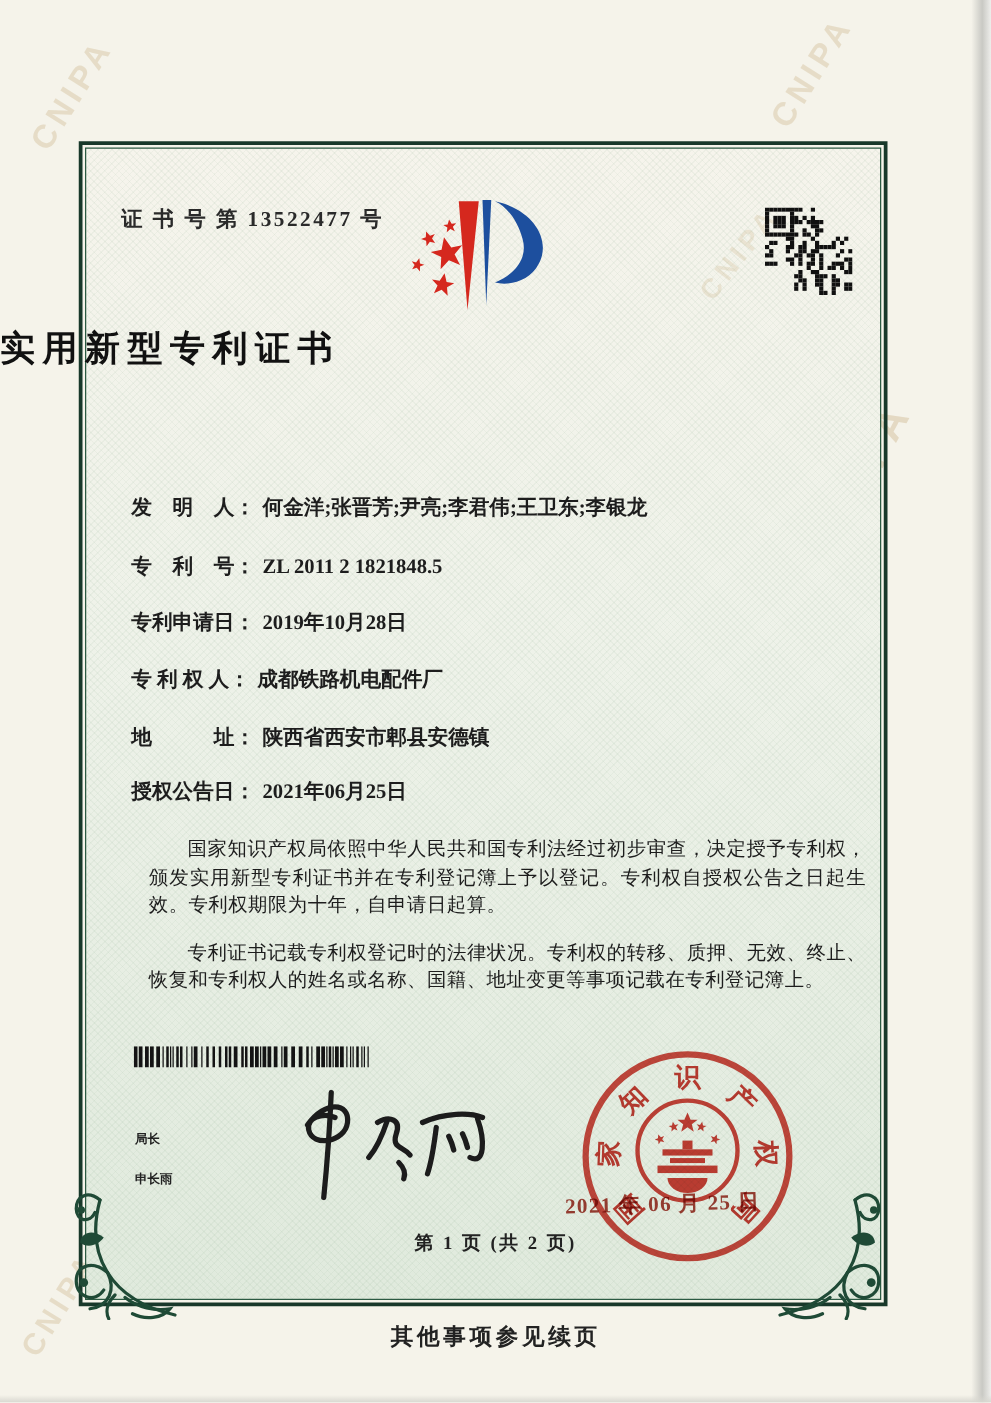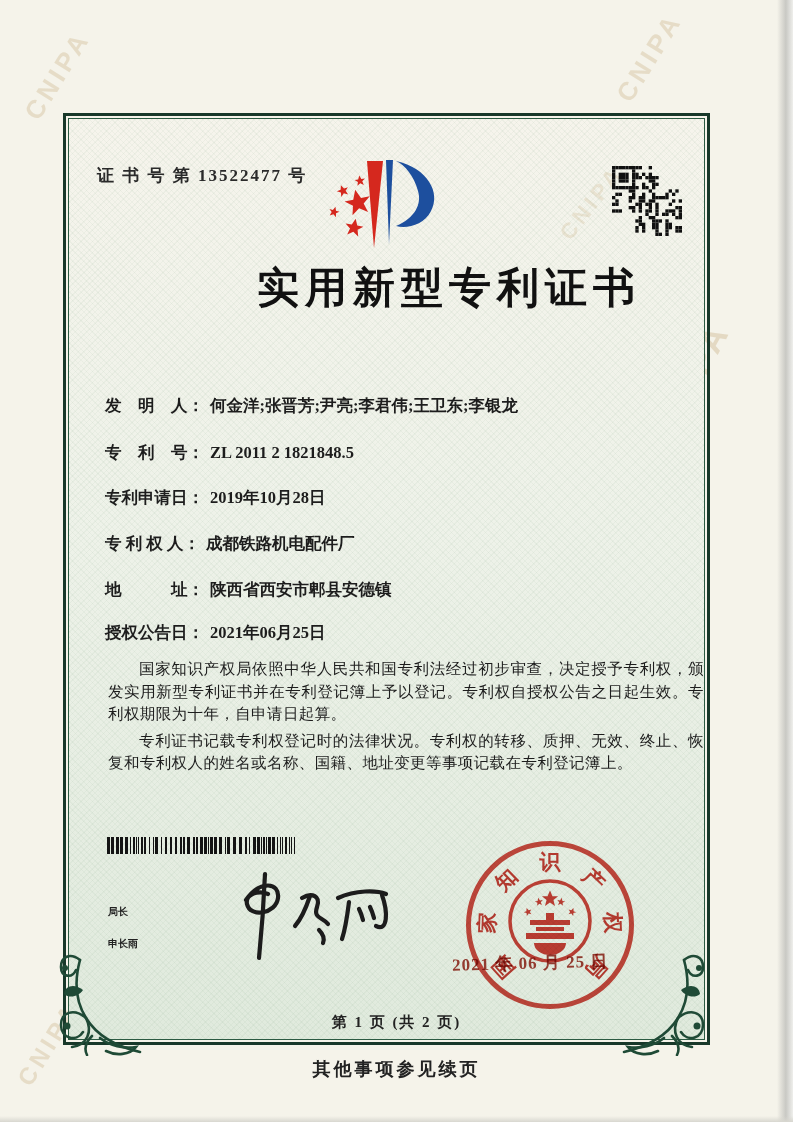--- a/index.html
+++ b/index.html
@@ -23,47 +23,47 @@
   .frame-inner{position:absolute;inset:2px;border:1px solid #2b5a42;
     background:
       repeating-linear-gradient(45deg,rgba(120,160,125,0.07) 0 1px,rgba(0,0,0,0) 1px 4px),
       repeating-linear-gradient(-45deg,rgba(120,160,125,0.07) 0 1px,rgba(0,0,0,0) 1px 4px),
       linear-gradient(180deg,#f6f4ec 0%,#eef2e9 45%,#e0eadd 100%);}
   
   .certno{position:absolute;left:97px;top:164px;font-size:17px;letter-spacing:2px;
     font-weight:600;color:#2a2a2a;z-index:3;}
   .qr{position:absolute;left:612px;top:166px;width:70px;height:70px;z-index:3;}
   .logo{position:absolute;left:328px;top:148px;width:140px;height:118px;z-index:3;}
-  .title{position:absolute;left:0;top:260px;width:641px;text-align:right;
-    font-size:42px;font-weight:700;letter-spacing:6px;color:#111;z-index:3;}
+  .title{position:absolute;left:0;top:260px;width:641px;text-align:left;
+    font-size:28px;font-weight:700;letter-spacing:6px;color:#111;z-index:3;}
   .field-row{position:absolute;left:105px;width:600px;font-size:16.5px;font-weight:600;
     color:#1d1d1d;z-index:3;white-space:nowrap;}
   .fvalue{margin-left:6px;}
   .grant2{position:absolute;left:288px;top:0;}
   .paras{position:absolute;left:104px;top:654px;width:604px;z-index:3;}
-  .paras p{margin:4px;font-size:15.5px;line-height:22.6px;text-indent:2em;
+  .paras p{margin:15px;font-size:15.5px;line-height:22.6px;text-indent:2em;
     text-align:justify;color:#1d1d1d;font-weight:500;letter-spacing:0.4px;}
   .barcode{position:absolute;left:107px;top:837px;width:192px;height:17px;z-index:3;}
   .signer{position:absolute;left:108px;top:896px;font-size:10px;font-weight:700;
     color:#222;z-index:3;line-height:32px;}
   .signature{position:absolute;left:218px;top:866px;width:180px;height:100px;z-index:4;}
   
   .seal{position:absolute;left:466px;top:841px;width:168px;height:168px;border-radius:50%;
     border:5px solid rgba(204,49,39,0.88);box-sizing:border-box;z-index:5;
     mix-blend-mode:multiply;}
   .seal-char{position:absolute;left:50%;top:50%;font-size:21px;font-weight:700;
     color:rgba(198,46,36,0.92);transform-origin:center;}
   .emblem{position:absolute;left:50%;top:50%;transform:translate(-50%,-54%);}
   .seal-date{position:absolute;left:452px;top:951px;width:210px;font-size:17px;
     font-weight:600;color:rgba(163,55,44,0.95);letter-spacing:1px;z-index:6;
     transform:rotate(-1.5deg);mix-blend-mode:multiply;}
   .ornament{position:absolute;z-index:4;}
   .orn-left{left:56px;top:948px;}
   .orn-right{left:622px;top:948px;transform:scaleX(-1);}
-  .pagenum{position:absolute;left:0;top:1013px;width:793px;text-align:center;
+  .pagenum{position:absolute;left:0;top:985px;width:793px;text-align:center;
     font-size:15px;font-weight:600;color:#222;z-index:3;letter-spacing:2px;}
   .footnote{position:absolute;left:0;top:1057px;width:793px;text-align:center;
     font-size:18px;font-weight:600;color:#222;z-index:2;letter-spacing:3px;}
 </style>
 </head>
 <body>
 
 <div class="page">
 
   <div class="wm" style="left:8px;top:60px;font-size:26px;transform:rotate(-58deg);">CNIPA</div>

